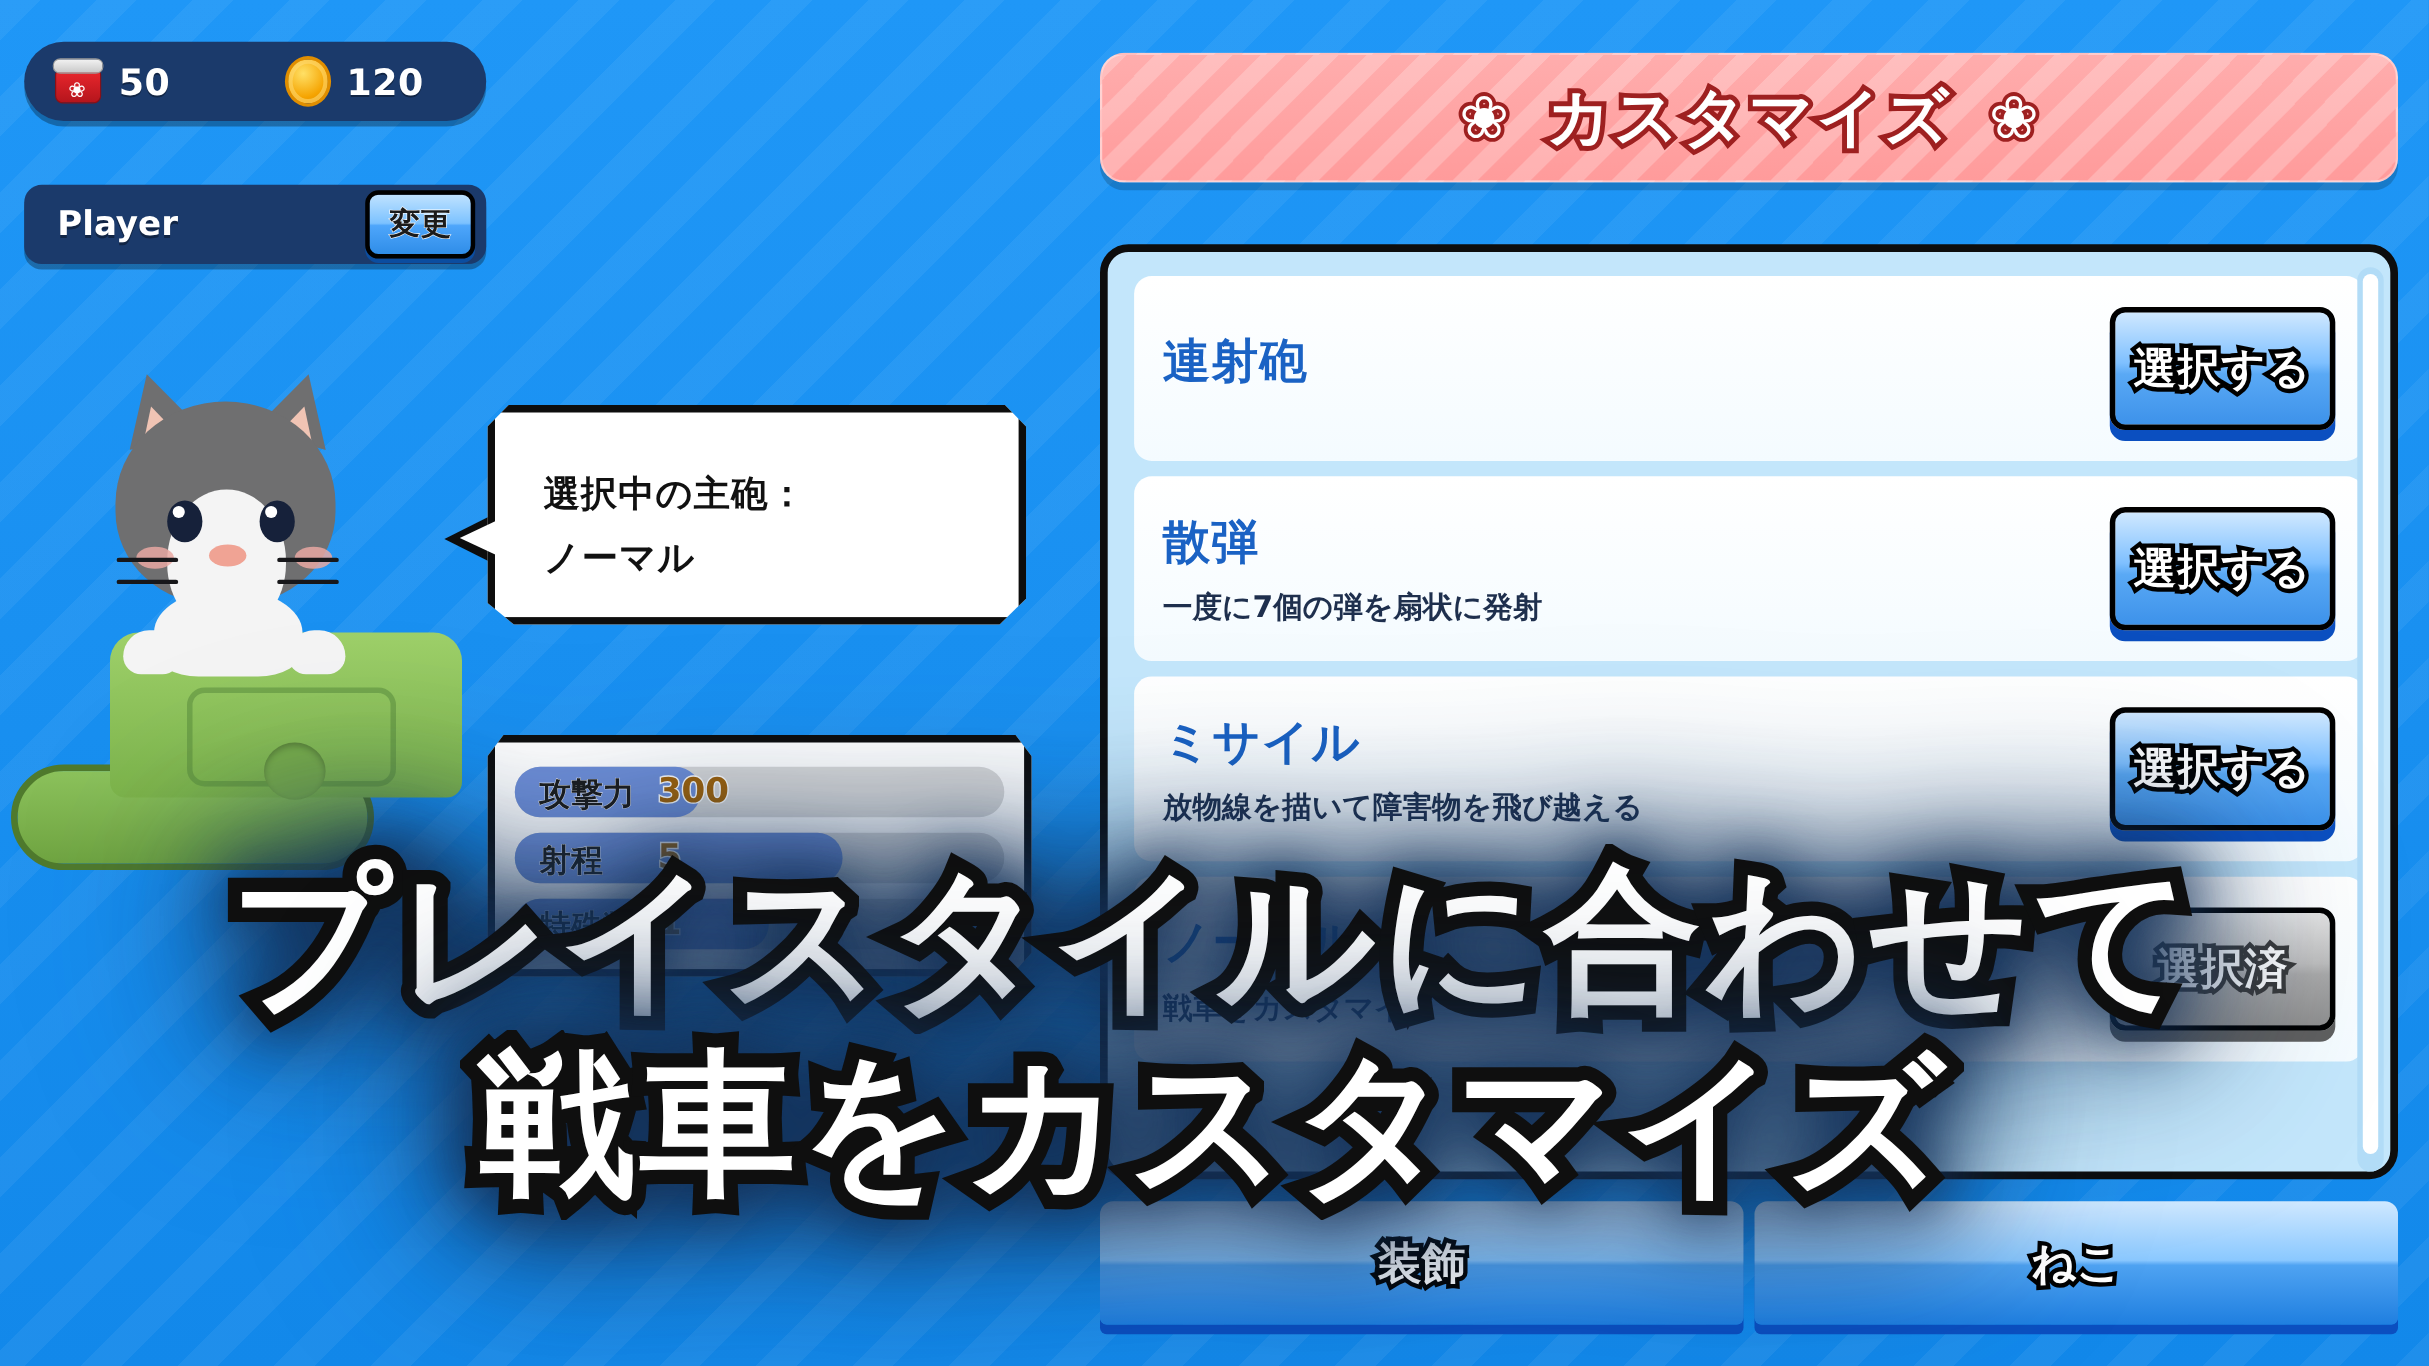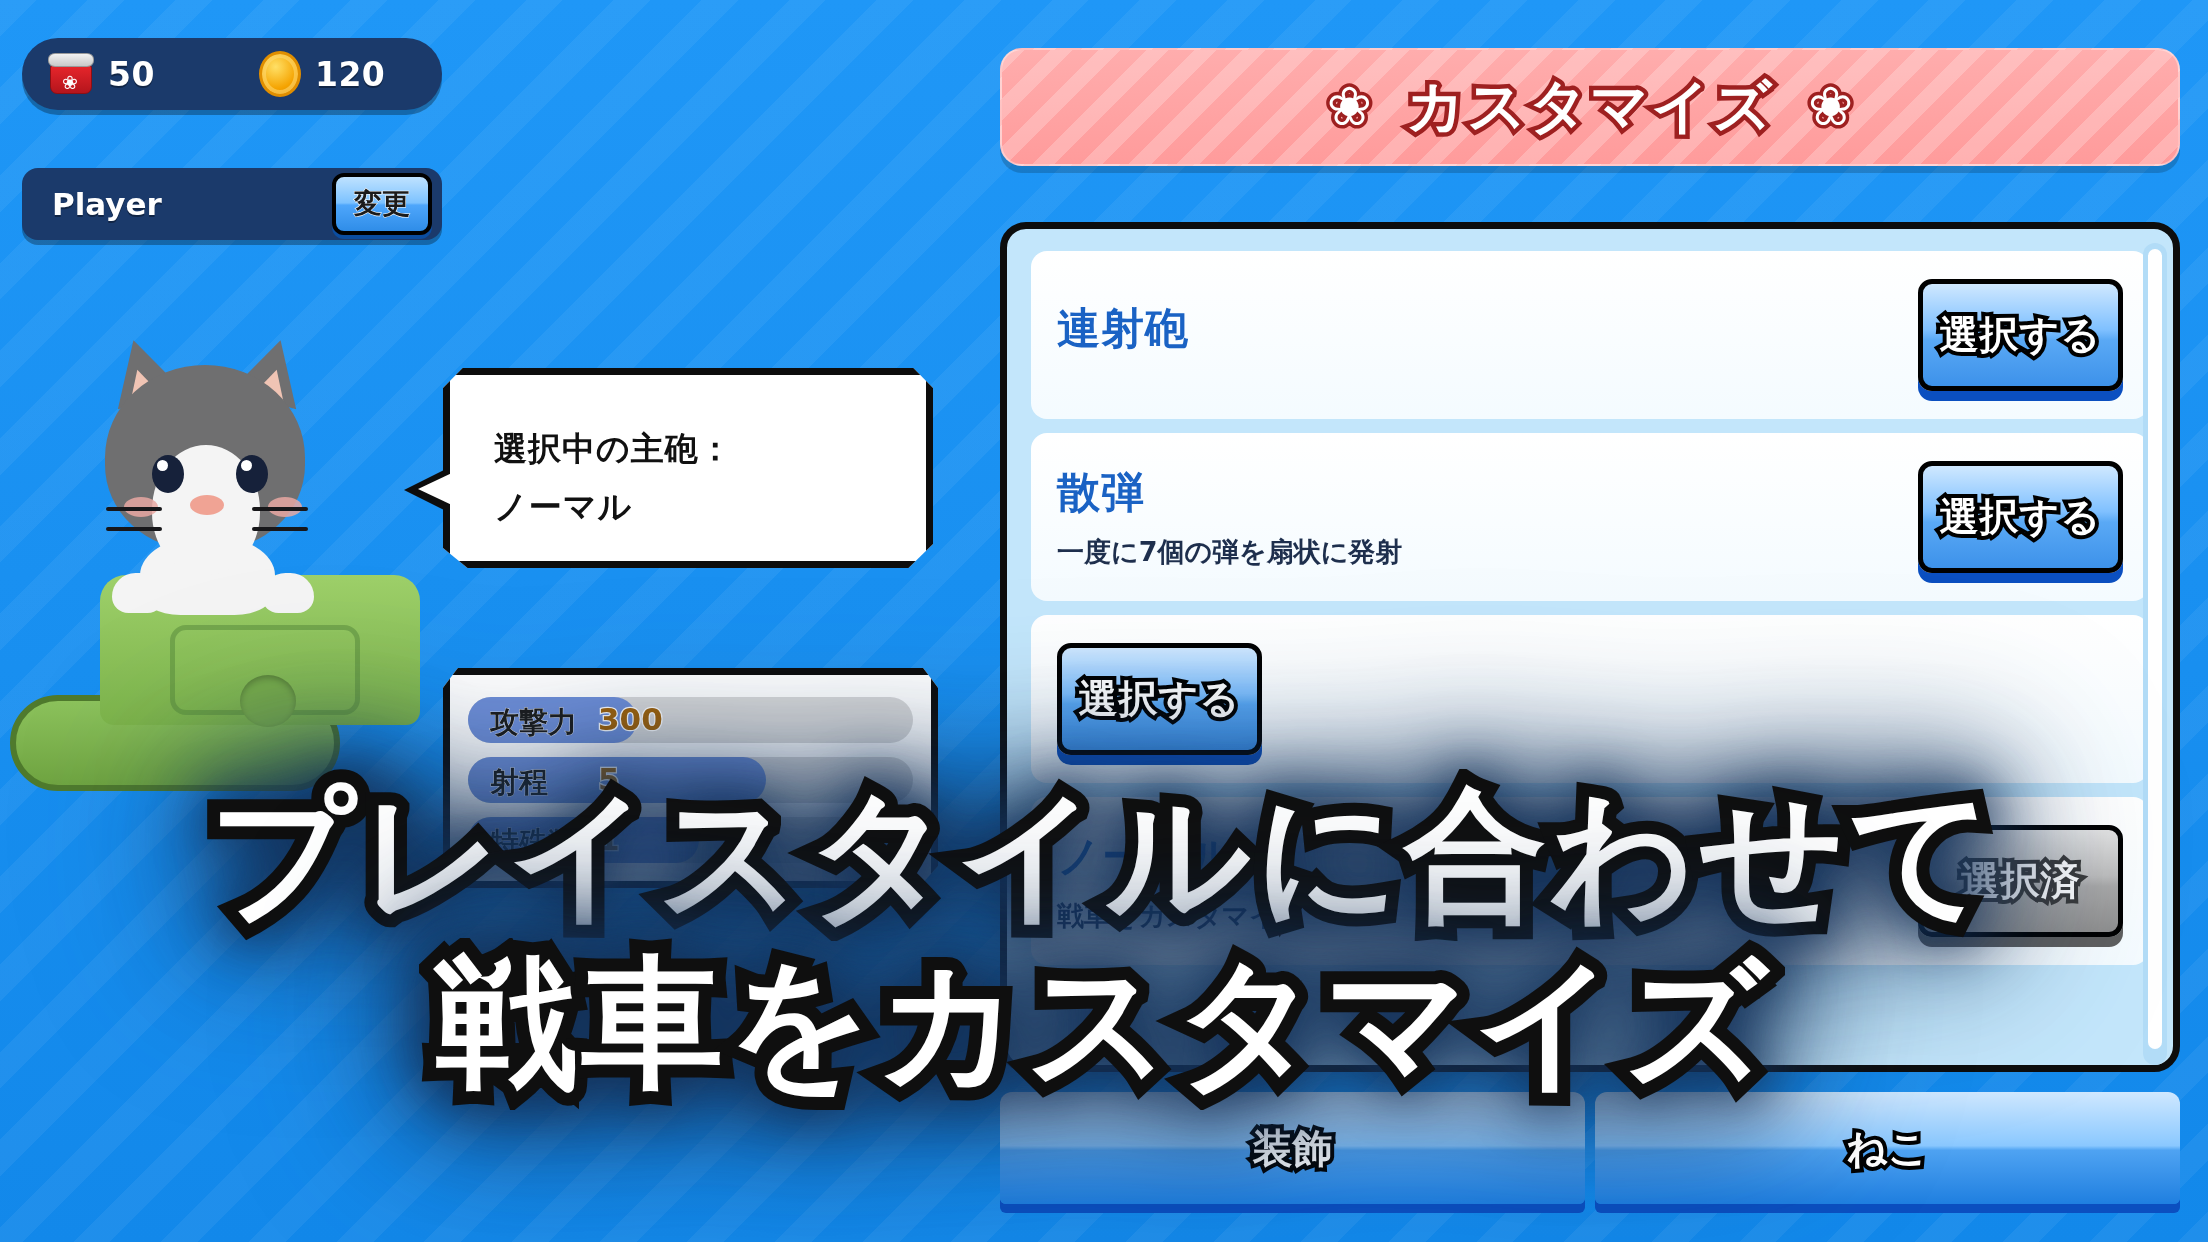--- a/index.html
+++ b/index.html
@@ -372,20 +372,24 @@
     <div class="weapon-text">
       <div class="weapon-name">散弾</div>
       <div class="weapon-desc">一度に7個の弾を扇状に発射</div>
     </div>
     <div class="select-btn">
       <span>選択する</span>
     </div>
   </div>
 
   <div class="weapon-row">
+    <div class="weapon-text">
+      <div class="weapon-name">ミサイル</div>
+      <div class="weapon-desc">放物線を描いて障害物を飛び越える</div>
+    </div>
     <div class="select-btn">
       <span>選択する</span>
     </div>
   </div>
 
   <div class="weapon-row">
     <div class="weapon-text">
       <div class="weapon-name">ノーマル</div>
       <div class="weapon-desc">戦車をカスタマイズ</div>
     </div>

